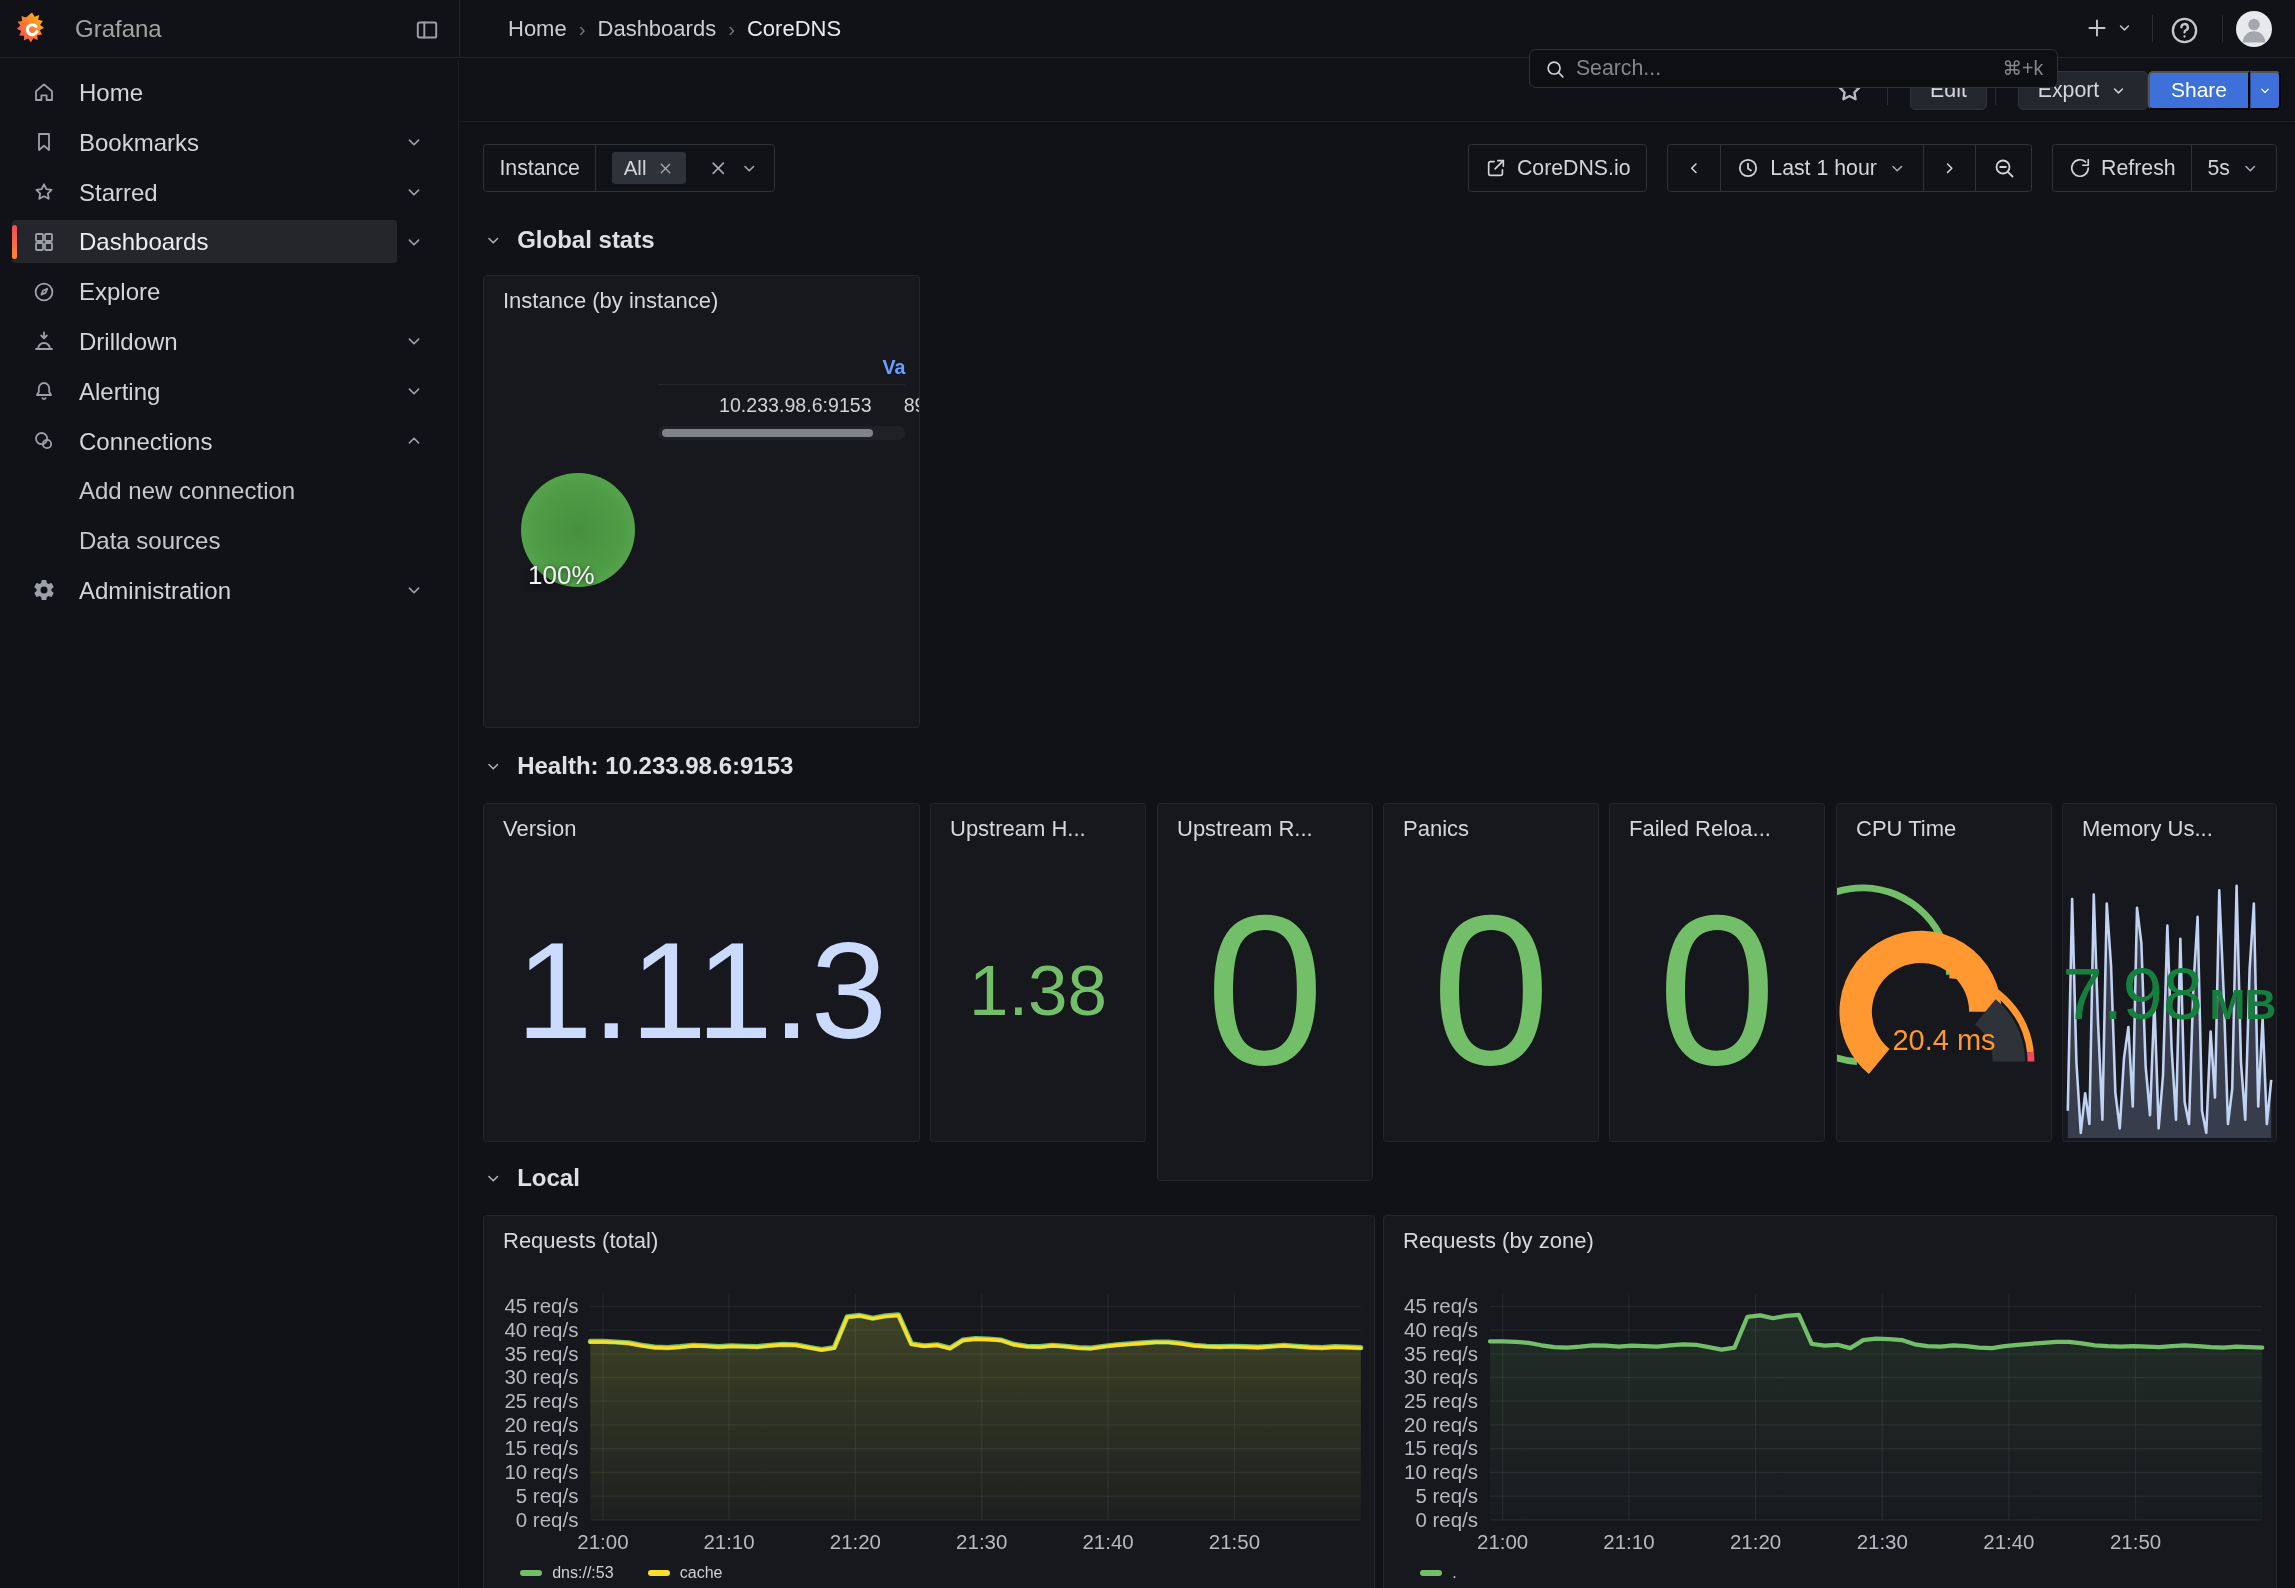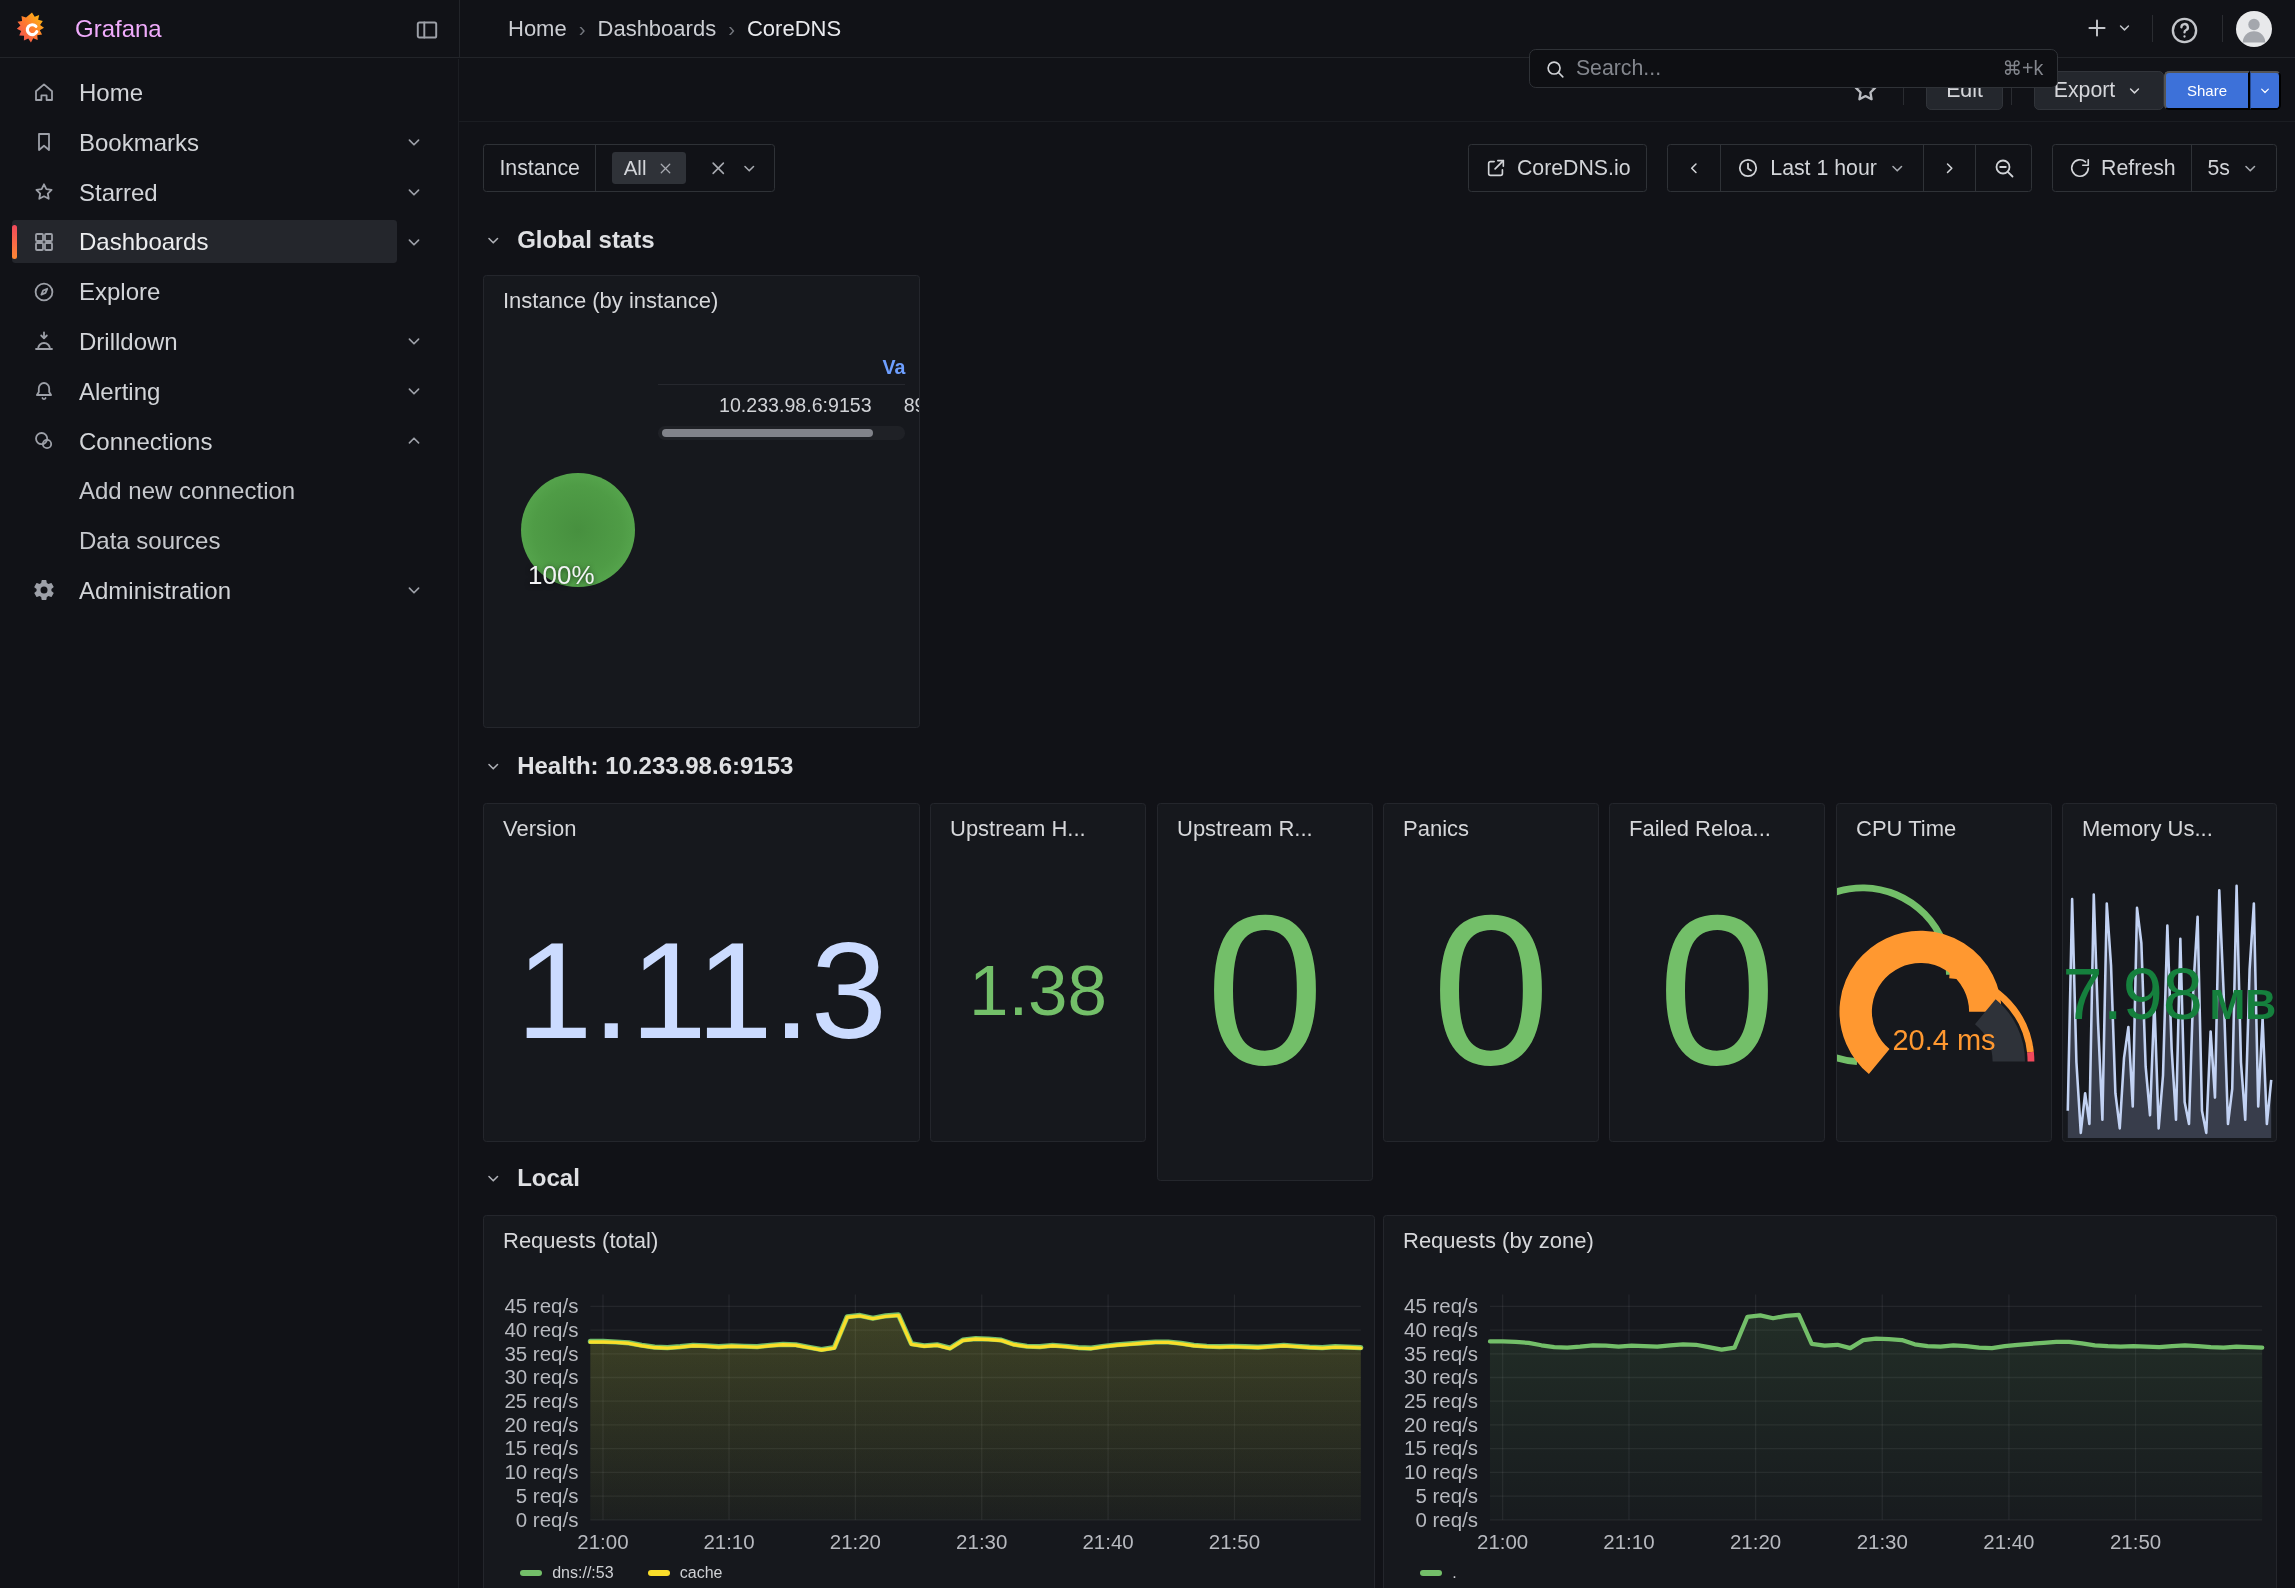--- a/index.html
+++ b/index.html
@@ -6,21 +6,21 @@
   *{box-sizing:border-box;}
   .app{position:relative;width:2295px;height:1588px;background:#111217;overflow:hidden;
        font-family:"Liberation Sans",sans-serif;color:#d0d2d6;}
   svg.i{stroke:currentColor;fill:none;stroke-width:1.8;stroke-linecap:round;stroke-linejoin:round;}
 
   
   .topbar{position:absolute;top:0;left:0;right:0;height:58px;background:#111217;
           border-bottom:0.9px solid #222429;z-index:5;}
   .topbar .vline{position:absolute;top:0;bottom:0;left:459px;width:0.9px;background:#222429;}
   .logo{position:absolute;left:13.7px;top:11px;width:36px;height:36px;}
-  .brand{position:absolute;left:75px;top:0;line-height:58px;font-size:24px;font-weight:500;color:#f0abfc;}
+  .brand{position:absolute;left:75px;top:0;line-height:58px;font-size:24px;font-weight:500;color:#a3a3a3;}
   .dockbtn{position:absolute;left:412px;top:15.4px;width:29px;height:29px;color:#9da0a8;
            display:flex;align-items:center;justify-content:center;}
   .crumbs{position:absolute;left:508px;top:0;height:58px;display:flex;align-items:center;gap:12px;font-size:22px;}
   .crumb{color:#cbcdd2;}
   .crumb.current{color:#e9eaee;}
   .crumb-sep{color:#73767d;font-size:20.5px;}
   .search{position:absolute;left:1529px;top:9.4px;width:529px;height:39px;background:#0e0f13;
           border:0.9px solid #2f3237;border-radius:6.8px;display:flex;align-items:center;padding:0 13.7px;gap:10.2px;margin-top:40px;}
   .search .ph{color:#83868d;font-size:21.3px;flex:1;}
   .search .kbd{color:#83868d;font-size:19.6px;}
@@ -44,21 +44,21 @@
   
   .main{position:absolute;top:59px;left:459px;right:0;bottom:0;overflow:hidden;}
   .row-actions{position:absolute;top:0;left:0;right:0;height:63px;border-bottom:0.9px solid #1b1d22;
                display:flex;align-items:center;justify-content:flex-end;padding-right:14.5px;}
   .act-star{width:31px;height:31px;color:#b9bbc0;margin-right:22px;}
   .vdiv2{width:0.9px;height:29px;background:#2a2c31;margin-right:22px;}
   .btn-dim{height:39px;padding:0 19px;background:#24272d;border:0.9px solid #31343a;border-radius:5.1px;
            font-size:21.3px;color:#d5d6da;display:flex;align-items:center;gap:10.2px;margin-right:8px;}
   .btn-dim:last-of-type{margin-right:0;}
   .share-wrap{display:flex;margin-left:0;}
-  .btn-primary{height:39px;padding:0 20.5px;background:#3d71d9;color:#fff;font-size:15px;font-weight:500;
+  .btn-primary{height:39px;padding:0 20.5px;background:#3d71d9;color:#fff;font-size:21px;font-weight:500;
                border-radius:5.1px 0 0 5.1px;display:flex;align-items:center;}
   .btn-primary-chev{height:39px;width:31px;background:#3d71d9;border-left:0.9px solid rgba(0,0,0,.35);
                border-radius:0 5.1px 5.1px 0;display:flex;align-items:center;justify-content:center;color:#fff;}
 
   .toolbar{position:absolute;top:85px;left:24px;right:18px;height:48px;display:flex;align-items:center;
            justify-content:space-between;font-size:21.3px;}
   .ctl{display:flex;align-items:stretch;border:0.9px solid #2f3237;border-radius:3.4px;height:48px;color:#d2d4d8;}
   .seg{display:flex;align-items:center;gap:10.2px;padding:0 15.4px;}
   .seg + .seg{border-left:0.9px solid #2f3237;}
   .chip{background:#2f3238;border-radius:3.4px;height:32px;padding:0 12px;display:flex;align-items:center;gap:10.2px;font-size:20.5px;}

